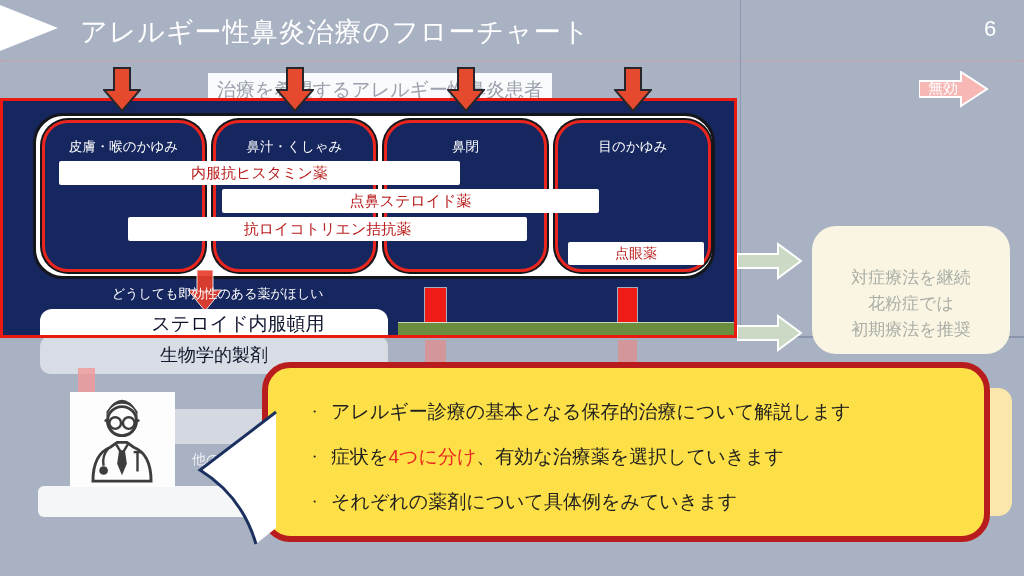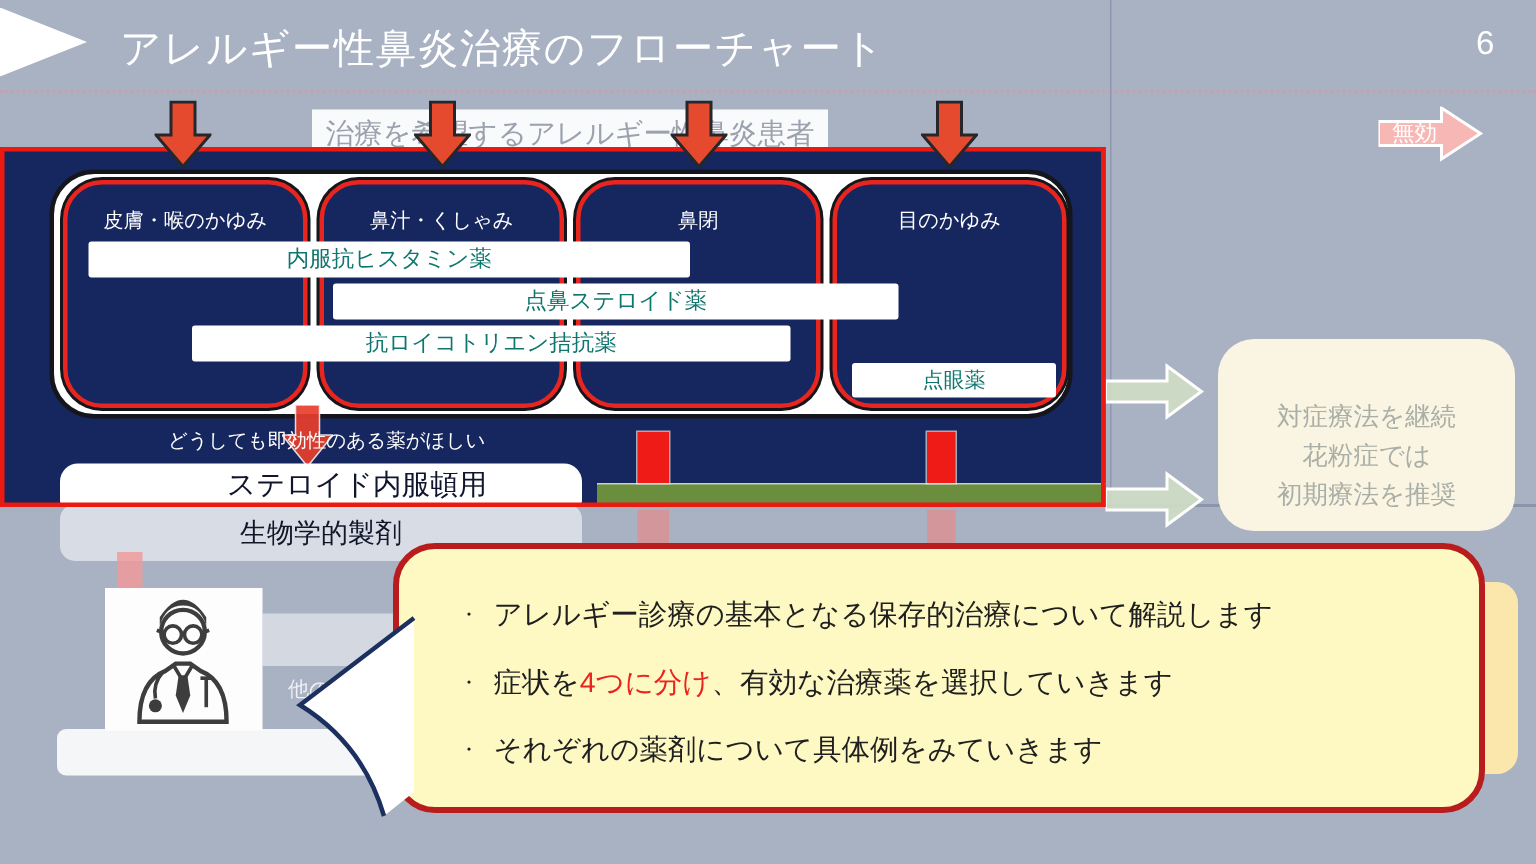--- a/index.html
+++ b/index.html
@@ -38,41 +38,41 @@
 
   
   .navy-fill{left:0;top:98px;width:737px;height:240px;background:#16265e;z-index:2;}
   .container-white{left:33px;top:113px;width:682px;height:166px;background:#fff;
                    border:3px solid #15161c;border-radius:30px;z-index:3;}
   .col{position:absolute;top:120px;height:152px;background:#16265e;border:3px solid #e8251f;
        box-shadow:0 0 0 2px #15161c;border-radius:26px;box-sizing:border-box;color:#fff;
        text-align:center;padding-top:15px;font-size:13.5px;z-index:4;}
   .col1{left:42px;width:163px;} .col2{left:213px;width:163px;}
   .col3{left:384px;width:163px;} .col4{left:555px;width:156px;}
-  .bar{position:absolute;background:#fff;border-radius:2px;color:#0f766e;font-size:15px;
+  .bar{position:absolute;background:#fff;border-radius:2px;color:#b91c1c;font-size:15px;
        text-align:center;box-sizing:border-box;z-index:5;white-space:nowrap;}
   .bar1{left:59px;top:161px;width:401px;height:24px;line-height:24px;}
   .bar2{left:222px;top:189px;width:377px;height:24px;line-height:24px;}
   .bar3{left:128px;top:217px;width:399px;height:24px;line-height:24px;}
   .bar4{left:568px;top:242px;width:136px;height:23px;line-height:23px;font-size:14px;}
   .green-bar{left:398px;top:322px;width:339px;height:14px;background:#6b8e3e;
              border-top:1px solid #c9d2ba;z-index:5;}
   .red-stem{background:#ee1b17;box-shadow:0 0 0 1px rgba(228,228,228,.7);z-index:6;}
   .rstem-a{left:425px;top:288px;width:21px;height:34px;}
   .rstem-b{left:618px;top:288px;width:19px;height:34px;}
   .urgent-arrow{left:188px;top:270px;z-index:5;}
   .urgent-note{left:112px;top:285px;font-size:13px;color:#fff;z-index:6;white-space:nowrap;}
   .steroid-box{left:40px;top:309px;width:348px;height:29px;background:#fff;border-radius:12px 12px 4px 4px;
                color:#10152e;font-size:19px;text-align:center;line-height:29px;z-index:6;padding-left:48px;}
   .frame-border{left:0;top:98px;width:737px;height:240px;border:3px solid #ea1a10;z-index:7;}
   .top-arrow{z-index:8;}
 
   
   .doctor-svg{left:72px;top:394px;z-index:3;}
-  .bubble{left:262px;top:362px;width:728px;height:180px;background:#fef9c3;border:4px solid #b91c1c;
+  .bubble{left:262px;top:362px;width:728px;height:180px;background:#fde047;border:6px solid #b91c1c;
           border-radius:28px;z-index:20;padding:31px 0 0 40px;}
   .bubble-line{font-size:19px;color:#1f1f1f;margin-bottom:19px;white-space:nowrap;}
   .bubble-line .mk{font-size:13px;margin-right:10px;vertical-align:2px;}
   .red-text{color:#e8251f;}
   .tail-svg{left:190px;top:408px;z-index:21;}
 </style>
 </head>
 <body>
 
 <div class="slide">

